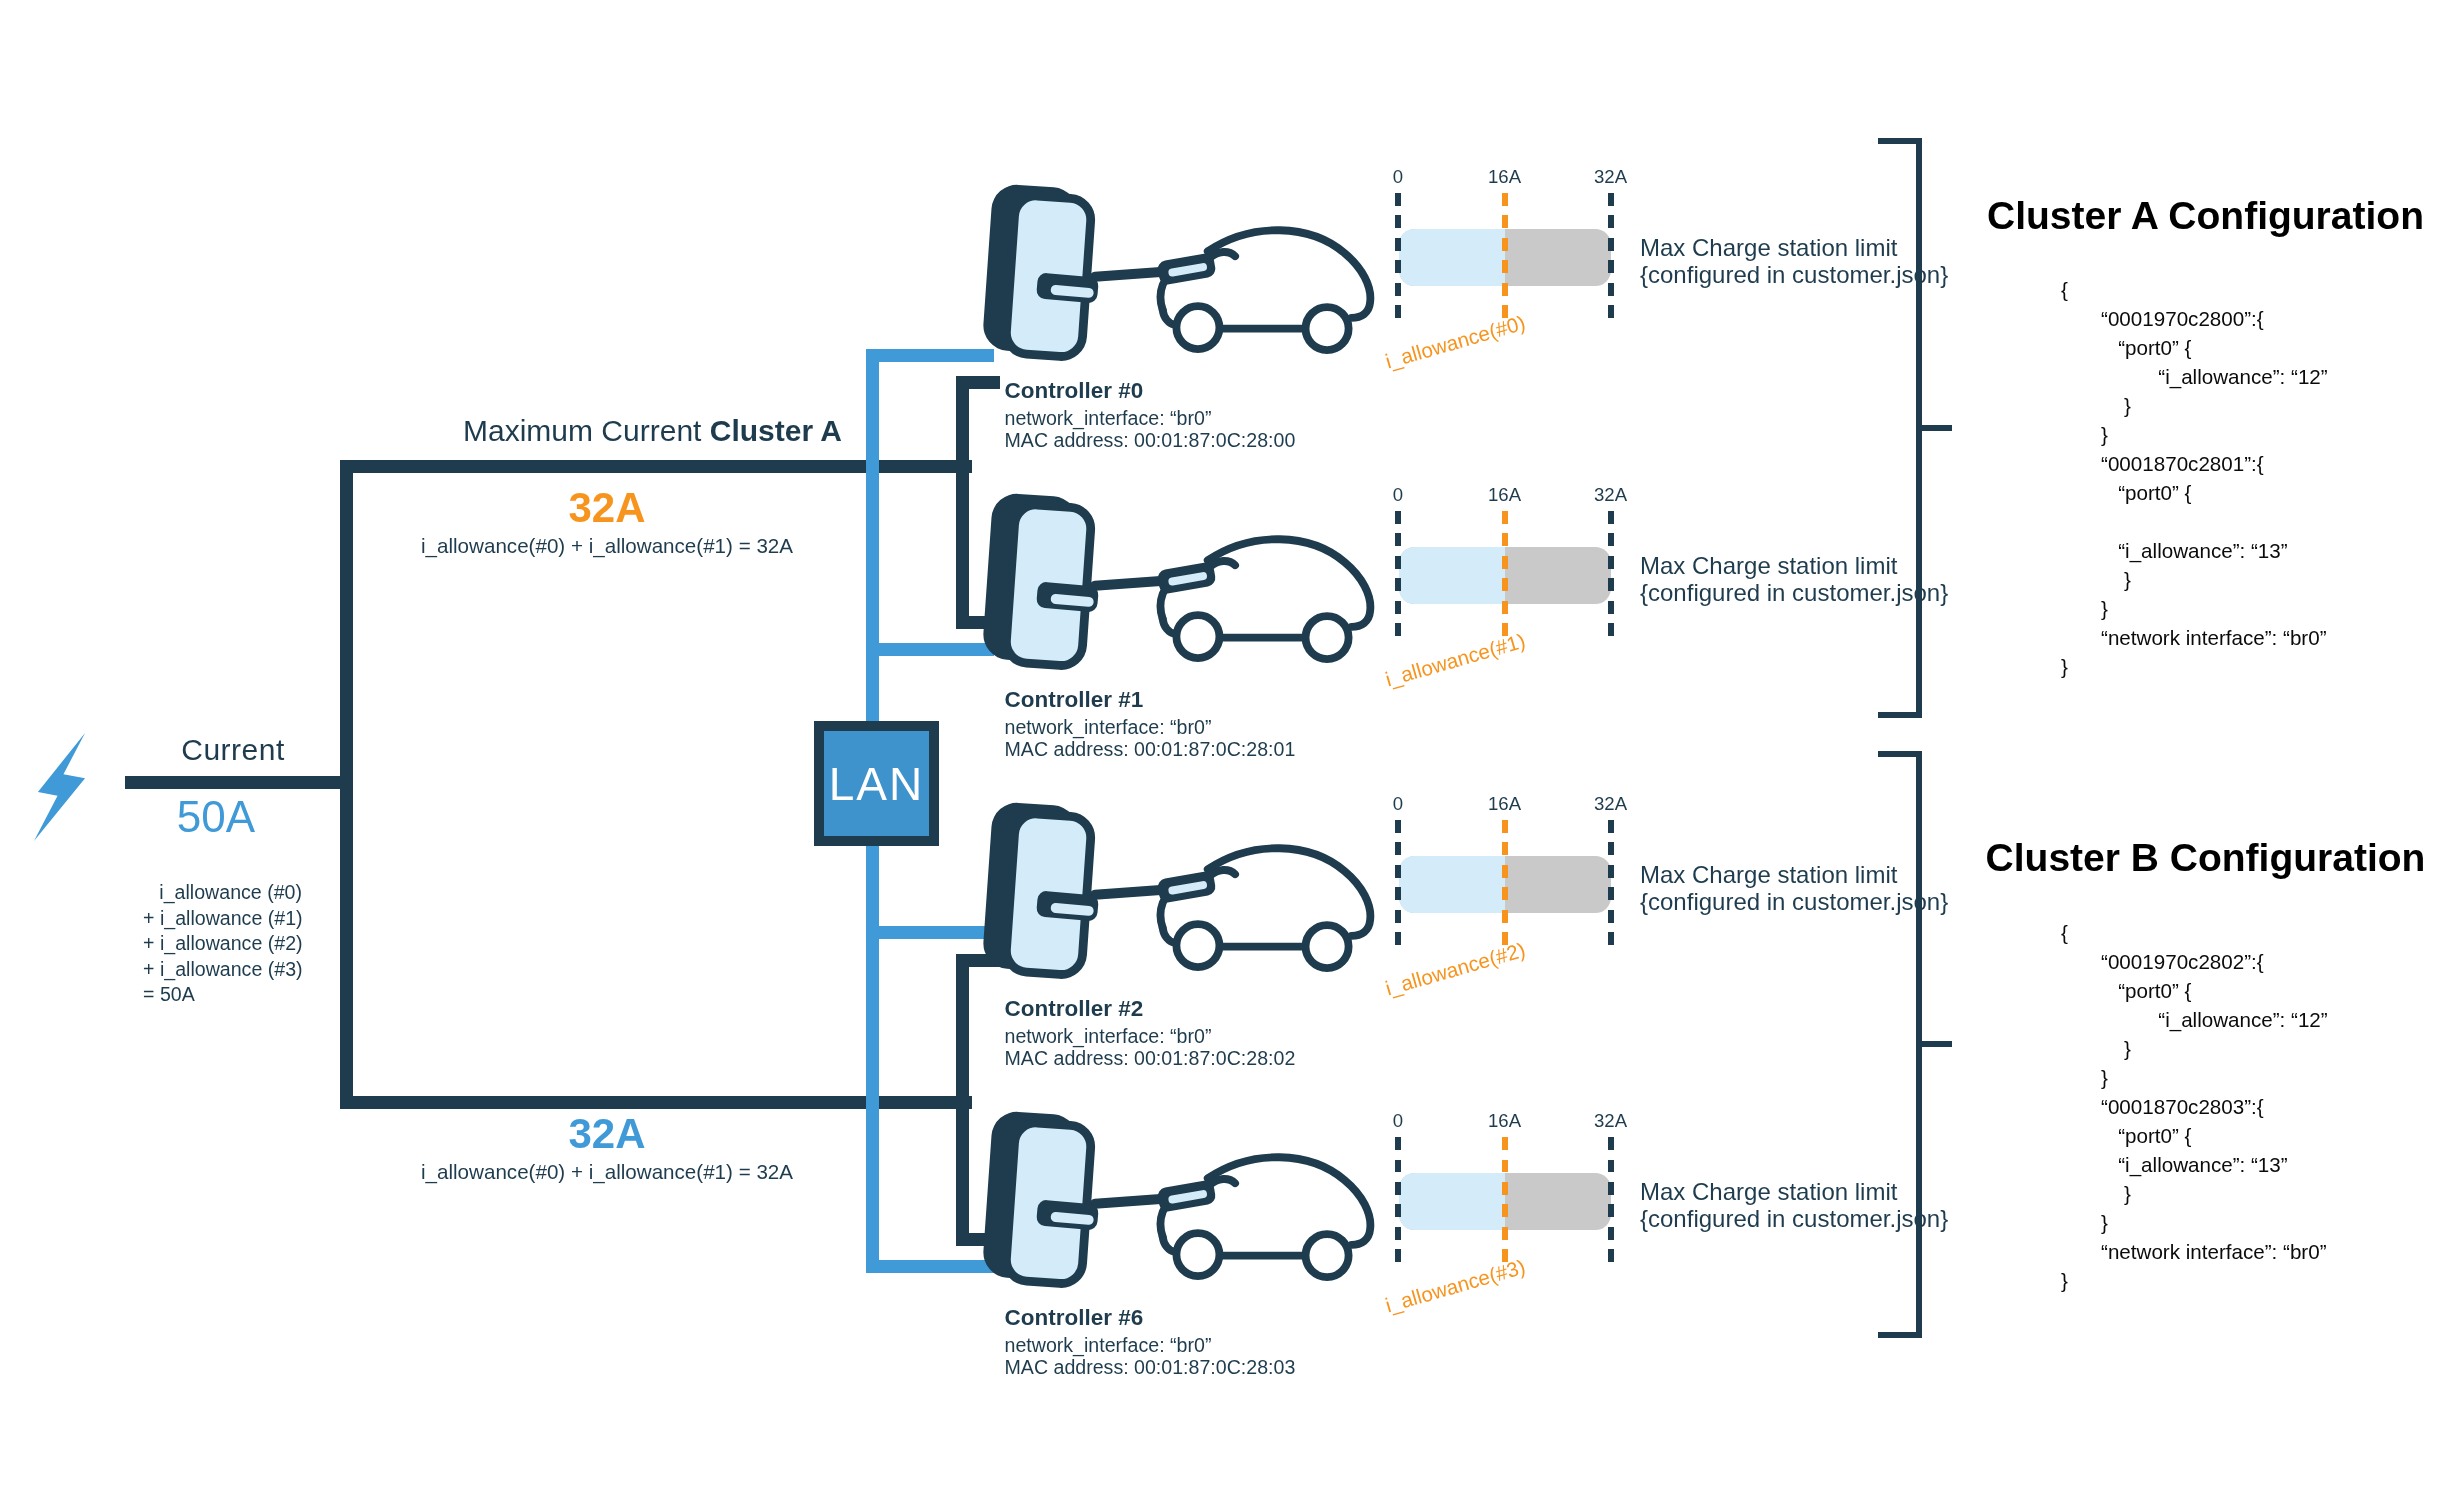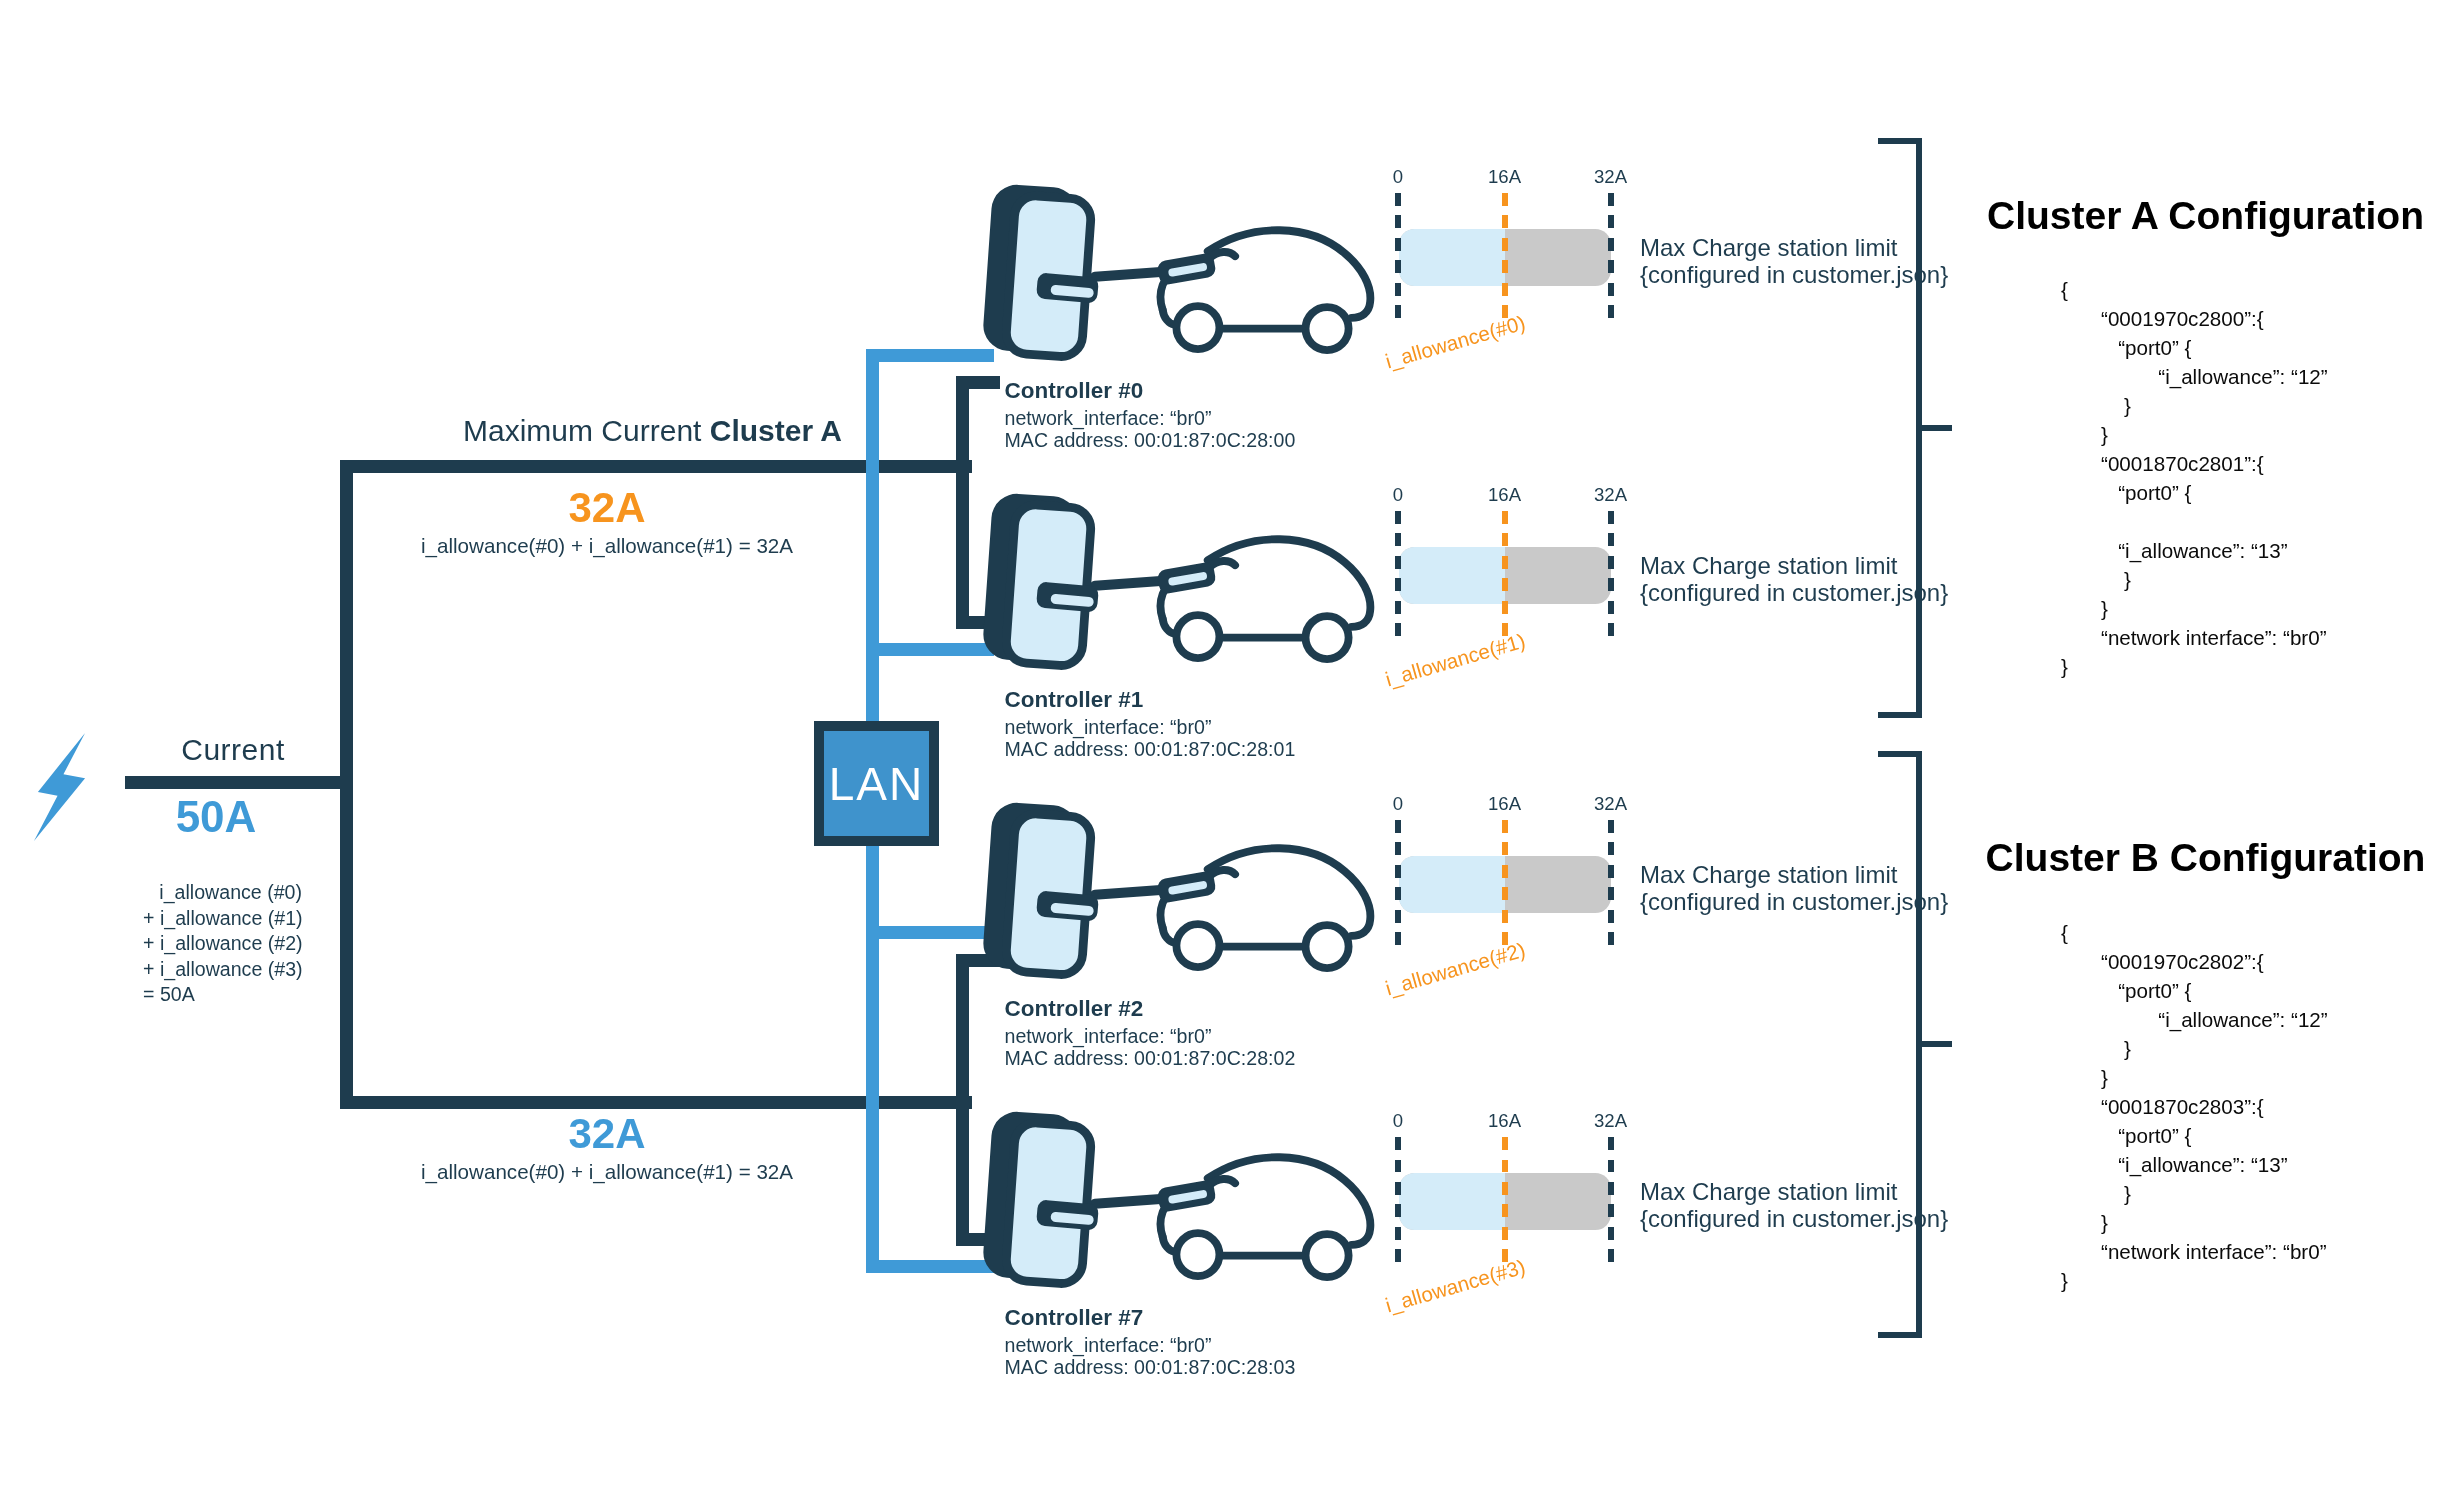--- a/index.html
+++ b/index.html
@@ -8,21 +8,21 @@
   .abs{position:absolute;}
   
   .wire{position:absolute;background:#1e3c4e;}
   .wire.blue{background:#3f9ad7;}
   
   .bk{position:absolute;background:#1e3c4e;}
   
   .src-label{position:absolute;left:118px;top:733px;width:230px;text-align:center;
              font-size:30px;letter-spacing:0.5px;}
   .src-value{position:absolute;left:118px;top:792px;width:196px;text-align:center;
-             font-size:44px;font-weight:bold;color:#3f9ad7;}
+             font-size:44px;font-weight:normal;color:#3f9ad7;}
   .src-sum{position:absolute;left:143px;top:880px;font-size:19.6px;line-height:25.5px;
            white-space:pre;}
   
   .cl-title{position:absolute;left:372px;width:470px;text-align:right;font-size:30px;}
   .cl-title b{font-weight:bold;}
   .cl-value{position:absolute;left:372px;width:470px;text-align:center;
             font-size:42px;font-weight:bold;}
   .cl-formula{position:absolute;left:372px;width:470px;text-align:center;font-size:20.6px;}
   .orange{color:#f7941e;} .bluetxt{color:#3f9ad7;}
   
@@ -219,21 +219,21 @@
     <svg class="charger" width="118" height="181" viewBox="0 0 120 185">
       <g transform="rotate(4 60 92)">
         <rect x="2" y="6" width="88" height="170" rx="26" fill="#1e3c4e"></rect>
         <rect x="26" y="16" width="78" height="162" rx="22" fill="#d4ecf9" stroke="#1e3c4e" stroke-width="9"></rect>
       </g>
     </svg>
     <div class="knob">
         <i></i>
       </div>
     <div class="ctrl-label">
-      <div class="ctrl-name">Controller #7</div>
+      <div class="ctrl-name">Controller #6</div>
       <div class="ctrl-line">network_interface: “br0”</div>
       <div class="ctrl-line">MAC address: 00:01:87:0C:28:03</div>
     </div>
   </div>
 
   <div class="gauge" style="top:162px;">
     <span class="tick t0">0</span>
     <span class="tick t16">16A</span>
     <span class="tick t32">32A</span>
     <div class="dash d0"></div>

